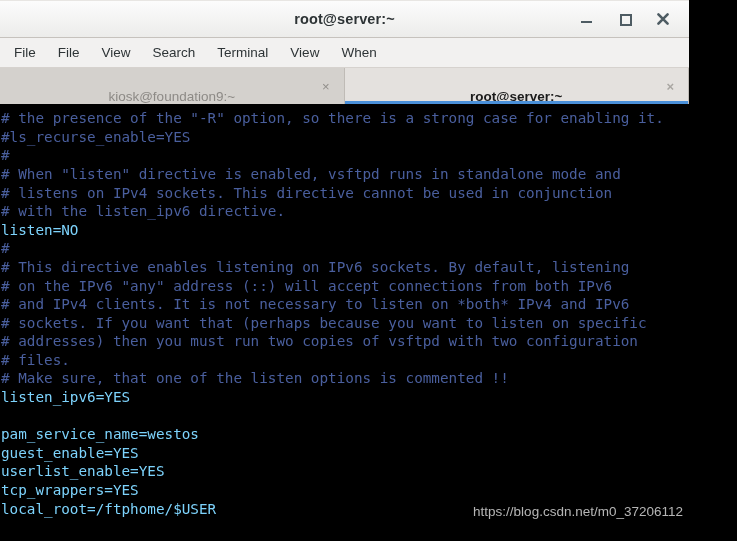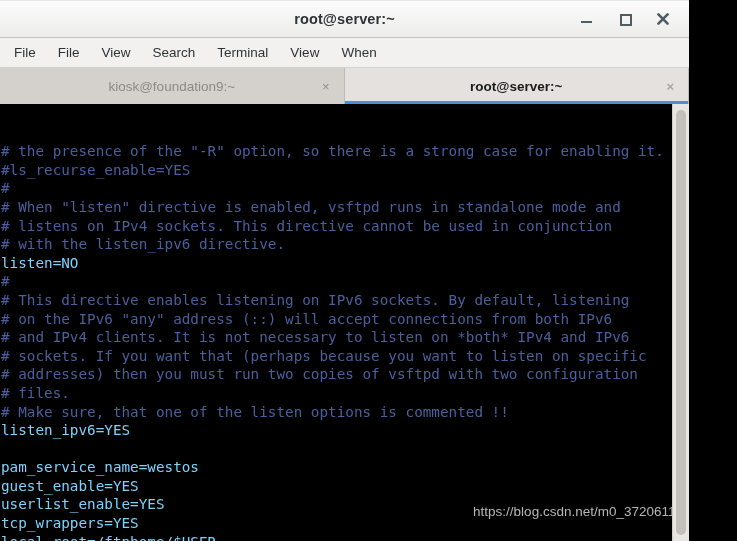--- a/index.html
+++ b/index.html
@@ -100,21 +100,21 @@
   .tabbar {
     height: 36px;
     flex: 0 0 36px;
     display: flex;
     background: #d9d6d2;
     box-sizing: border-box;
   }
   .tab {
     flex: 1 1 0;
     display: flex;
-    align-items: center;
+    align-items: flex-end;
     justify-content: center;
     position: relative;
     font-size: 13.5px;
     box-sizing: border-box;
     cursor: pointer;
     border-right: 1px solid #bfbbb6;
   }
   .tab.inactive {
     background: #d4d1cd;
     color: #8d8a86;
@@ -143,20 +143,21 @@
   }
   .tab.active .tab-close { color: #a9a6a2; }
 
   
   .term-wrap {
     flex: 1 1 auto;
     display: flex;
     background: #000;
     overflow: hidden;
     position: relative;
+    align-items: center;
   }
   .terminal {
     flex: 1 1 auto;
     background: #000000;
     color: #00dd00;
     font-family: "DejaVu Sans Mono", "Liberation Mono", monospace;
     font-size: 14.3px;
     line-height: 18.6px;
     padding: 1px 0 0 1px;
     overflow: hidden;

